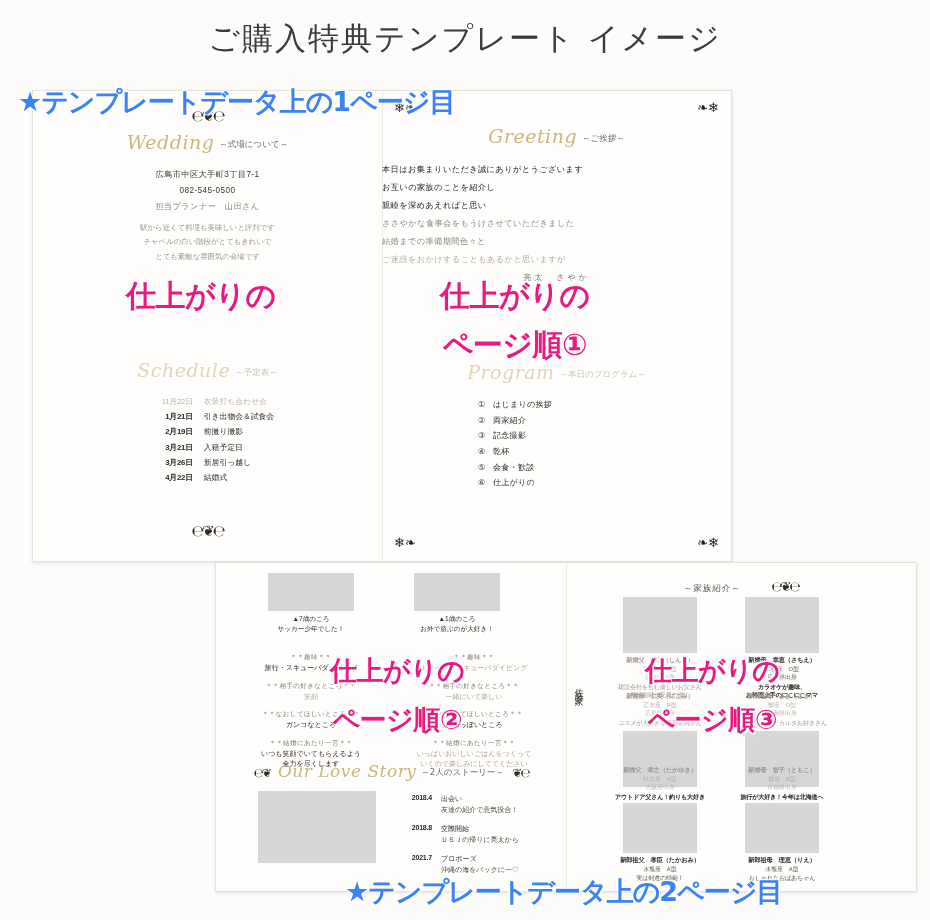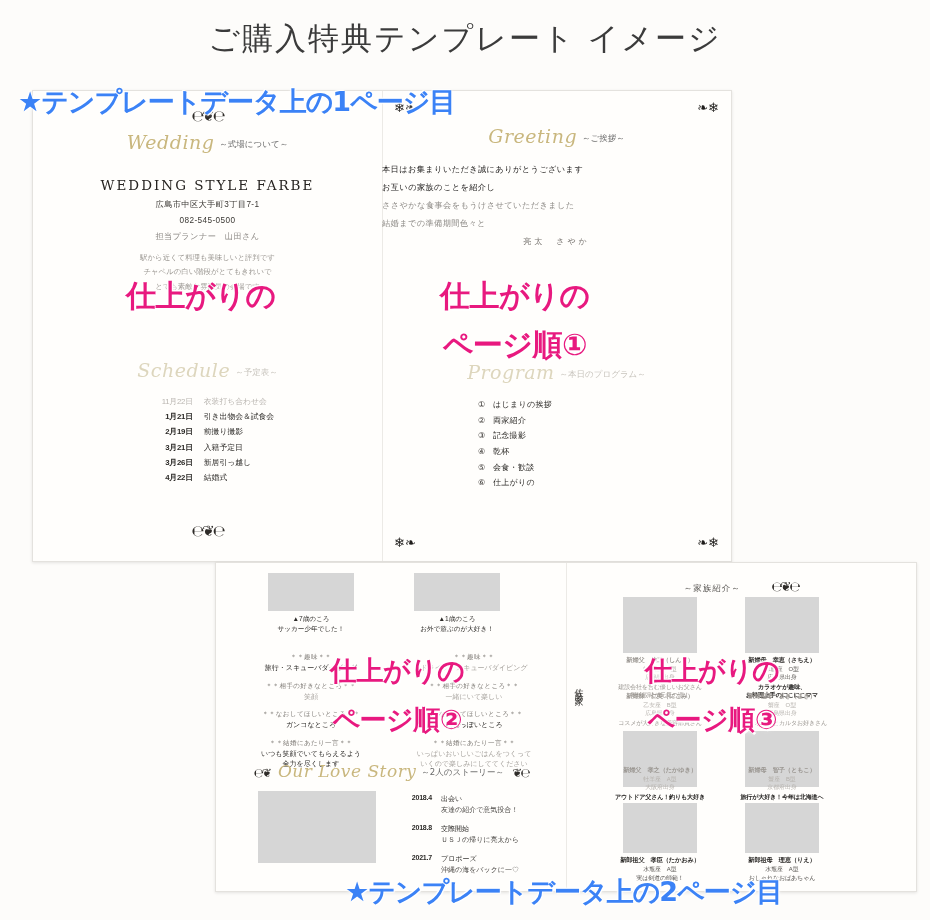--- a/index.html
+++ b/index.html
@@ -198,21 +198,20 @@
 
     <div class="half half-left">
 
       <div class="flourish" style="position:absolute;left:0;top:18px;width:100%;text-align:center;font-size:15px;">℮❦℮</div>
 
       <div class="script-head" style="position:absolute;left:0;top:40px;width:100%;">
         <span>Wedding</span><span class="sub">～式場について～</span>
       </div>
 
       <div style="position:absolute;left:0;top:72px;width:100%;">
-        <div class="venue-name">WEDDING STYLE FARBE</div>
         <div class="venue-line">広島市中区大手町3丁目7-1</div>
         <div class="venue-line">082-545-0500</div>
         <div class="venue-line" style="color:#8e8a86">担当プランナー　山田さん</div>
         <div style="margin-top:10px;">
           <div class="venue-note">駅から近くて料理も美味しいと評判です</div>
           <div class="venue-note">チャペルの白い階段がとてもきれいで</div>
           <div class="venue-note">とても素敵な雰囲気の会場です</div>
         </div>
       </div>
 
@@ -257,22 +256,24 @@
       <div class="corner" style="left:12px;top:10px;">❄❧</div>
       <div class="corner" style="right:12px;top:10px;">❧❄</div>
 
       <div class="script-head" style="position:absolute;left:0;top:34px;width:100%;">
         <span>Greeting</span><span class="sub">～ご挨拶～</span>
       </div>
 
       <div style="position:absolute;left:0;top:66px;width:100%;">
         <div class="greet-line">本日はお集まりいただき誠にありがとうございます</div>
         <div class="greet-line">お互いの家族のことを紹介し</div>
+        <div class="greet-line">親睦を深めあえればと思い</div>
         <div class="greet-line f2">ささやかな食事会をもうけさせていただきました</div>
         <div class="greet-line f2">結婚までの準備期間色々と</div>
+        <div class="greet-line f3">ご迷惑をおかけすることもあるかと思いますが</div>
         <div class="greet-name">亮太　さやか</div>
       </div>
 
       <div class="script-head" style="position:absolute;left:0;top:270px;width:100%;color:#ddd6bd;">
         <span>Program</span><span class="sub" style="color:#c8c4bd">～本日のプログラム～</span>
       </div>
 
       <ul class="prog-list" style="position:absolute;left:96px;top:298px;">
         <li><span class="num">①</span><span>はじまりの挨拶</span></li>
         <li><span class="num">②</span><span>両家紹介</span></li>

